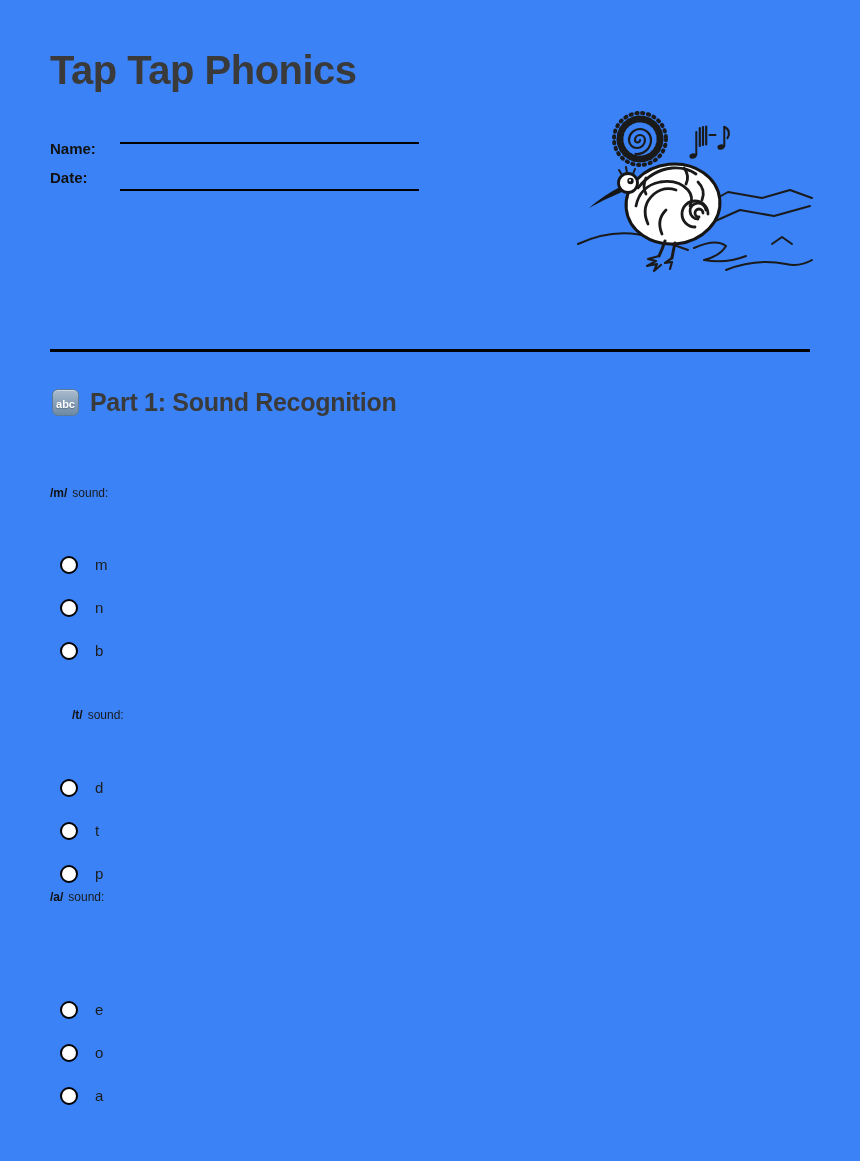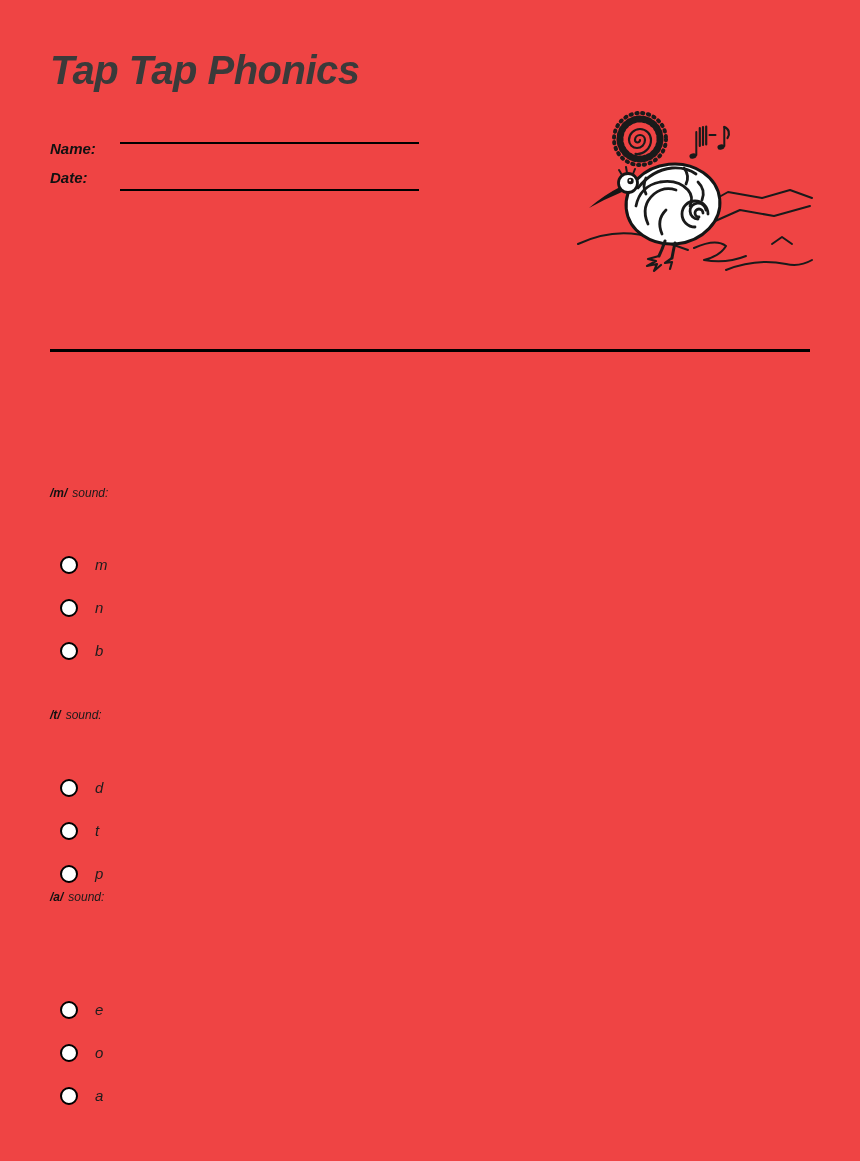--- a/index.html
+++ b/index.html
@@ -1,20 +1,20 @@
 <!DOCTYPE html>
 <html><head>
 <meta charset="utf-8">
 <style>
   * { margin:0; padding:0; box-sizing:border-box; }
   html,body { background:#ffffff; }
   body { font-family:"Liberation Sans","DejaVu Sans",sans-serif; color:#161616; }
   .page {
-    position:relative; width:860px; height:1161px; background:#ef4444;
-    overflow:hidden; margin:0 auto;font-style:italic;
+    position:relative; width:860px; height:1161px; background:#3b82f6;
+    overflow:hidden; margin:0 auto;
   }
   .page-title {
     position:absolute; left:50px; top:48px;
     font-size:40px; font-weight:bold; letter-spacing:-0.5px; color:#3a3a3a;
     line-height:1.1;
   }
   .field-label {
     position:absolute; left:50px;
     font-size:15px; font-weight:bold; color:#111111;
   }
@@ -52,21 +52,21 @@
     font-size:25px; font-weight:bold; color:#3a3a3a; letter-spacing:-0.3px;
   }
   .question {
     position:absolute; left:50px; top:444px;
     font-size:15.5px; font-weight:bold; color:#141414;
   }
   .sound-label { position:absolute; left:50px; font-size:12px; color:#1a1a1a; }
   .sound-label .phoneme { font-weight:bold; color:#111111; }
   .sound-label .suffix { margin-left:5px; font-weight:normal; }
   .sound-label.g0 { top:486px; }
-  .sound-label.g1 { top:708px; }
+  .sound-label.g1 { top:708px;margin-left:22px; }
   .sound-label.g2 { top:890px; }
   .options { position:absolute; left:50px; }
   .options.g0 { top:553px; }
   .options.g1 { top:776px; }
   .options.g2 { top:998px; }
   .option-row {
     display:flex; align-items:center; height:23px; margin-bottom:20px;
     cursor:pointer;
   }
   .radio-circle {
@@ -142,20 +142,26 @@
       </g>
       <g class="ln" stroke-width="2.2">
         <path d="M83,158 l-11,3 l8,2 l-9,5 l10,-2 l-3,7 l7,-6"></path>
         <path d="M96,160 l-7,5 l7,-1 l-2,7"></path>
       </g>
     </g>
   </svg>
 
   <div class="divider"></div>
 
+  <div class="section-heading">
+    <div class="abc-icon">
+      <span>abc</span>
+    </div>
+    <div class="section-title">Part 1: Sound Recognition</div>
+  </div>
 
 
   <div class="sound-label g0">
     <span class="phoneme">/m/</span><span class="suffix">sound:</span>
   </div>
   <div class="options g0">
     <div class="option-row">
       <div class="radio-circle"></div>
       <div class="option-letter">m</div>
     </div>

